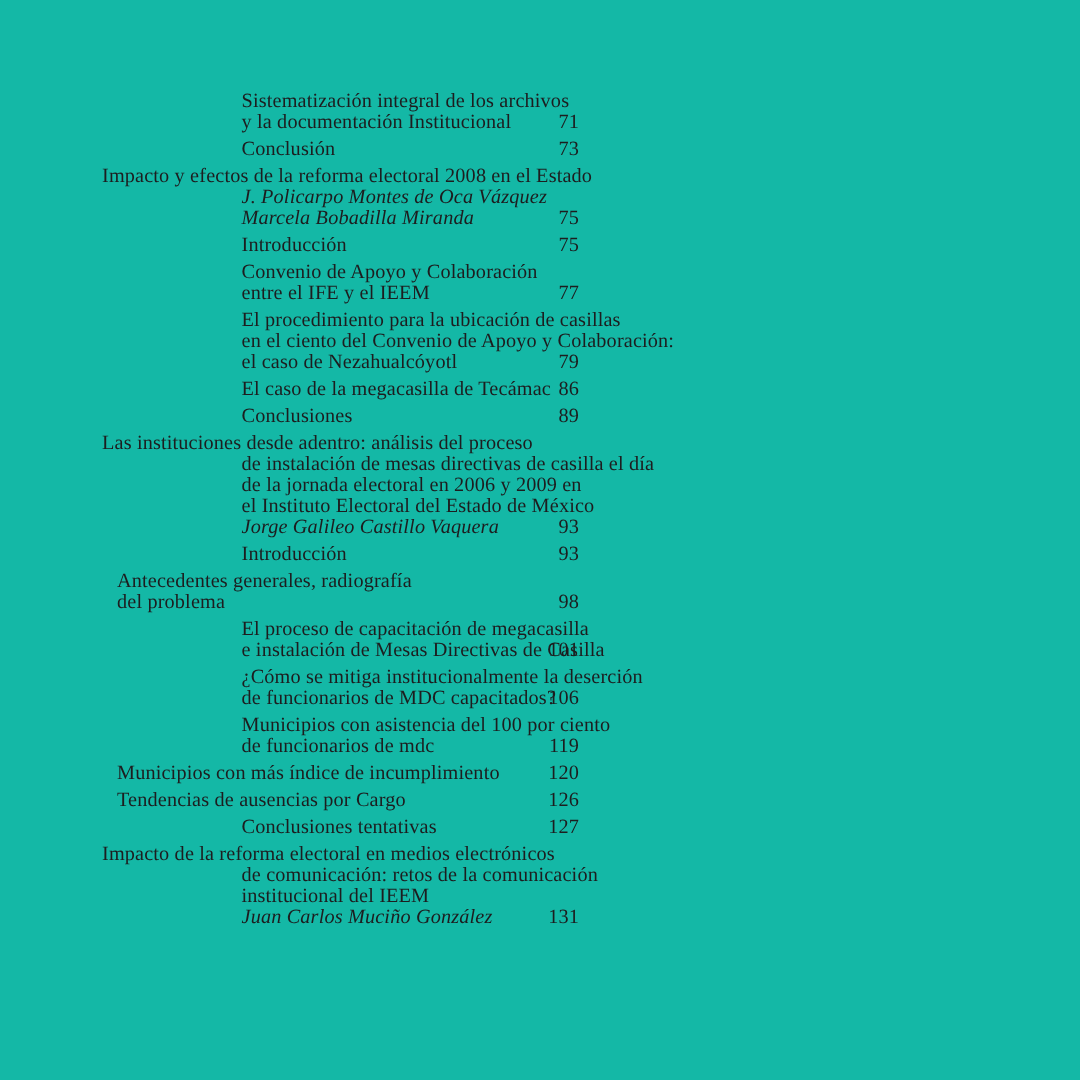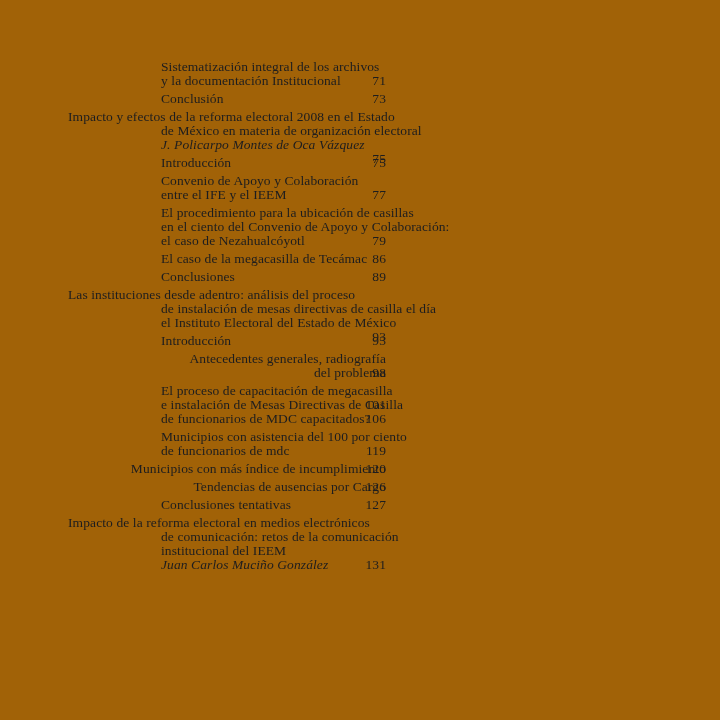--- a/index.html
+++ b/index.html
@@ -10,76 +10,77 @@
     width: 720px;
     height: 720px;
     background: #fdfdfb;
     overflow: hidden;
     position: relative;
     font-family: "Liberation Serif", serif;
   }
   .page {
     position: absolute;
     inset: 0;
-    background: #a16207;
+    background: #14b8a6;
   }
   .toc {
     position: absolute;
     left: 0;
     top: 60px;
     width: 386px;
     color: #1d1d1f;
     font-size: 13.5px;
     line-height: 14px;
     letter-spacing: 0.1px;
   }
   .toc-line {
     position: relative;
     white-space: nowrap;
   }
   .toc-line.gap { margin-top: 4px; }
   .indent-0 { padding-left: 68px; }
   .indent-1 { padding-left: 161px; }
-  .indent-2 { padding-left: 78px; text-align: right; }
+  .indent-2 { padding-left: 78px; }
   .toc-text.italic { font-style: italic; text-align: center; }
   .toc-page {
     position: absolute;
     right: 0;
     top: 0;
   }
 </style>
 </head>
 <body>
 
 <div class="page">
   <div class="toc">
       <div class="toc-line indent-1"><span class="toc-text">Sistematización integral de los archivos</span></div>
       <div class="toc-line indent-1"><span class="toc-text">y la documentación Institucional</span><span class="toc-page">71</span></div>
       <div class="toc-line indent-1 gap"><span class="toc-text">Conclusión</span><span class="toc-page">73</span></div>
       <div class="toc-line indent-0 gap"><span class="toc-text">Impacto y efectos de la reforma electoral 2008 en el Estado</span></div>
-      <div class="toc-line indent-1"><span class="toc-text">de México en materia de organización electoral</span></div>
       <div class="toc-line indent-1"><span class="toc-text italic">J. Policarpo Montes de Oca Vázquez</span></div>
-      <div class="toc-line indent-1"><span class="toc-page">75</span></div>
+      <div class="toc-line indent-1"><span class="toc-text italic">Marcela Bobadilla Miranda</span><span class="toc-page">75</span></div>
       <div class="toc-line indent-1 gap"><span class="toc-text">Introducción</span><span class="toc-page">75</span></div>
       <div class="toc-line indent-1 gap"><span class="toc-text">Convenio de Apoyo y Colaboración</span></div>
       <div class="toc-line indent-1"><span class="toc-text">entre el IFE y el IEEM</span><span class="toc-page">77</span></div>
       <div class="toc-line indent-1 gap"><span class="toc-text">El procedimiento para la ubicación de casillas</span></div>
       <div class="toc-line indent-1"><span class="toc-text">en el ciento del Convenio de Apoyo y Colaboración:</span></div>
       <div class="toc-line indent-1"><span class="toc-text">el caso de Nezahualcóyotl</span><span class="toc-page">79</span></div>
       <div class="toc-line indent-1 gap"><span class="toc-text">El caso de la megacasilla de Tecámac</span><span class="toc-page">86</span></div>
       <div class="toc-line indent-1 gap"><span class="toc-text">Conclusiones</span><span class="toc-page">89</span></div>
       <div class="toc-line indent-0 gap"><span class="toc-text">Las instituciones desde adentro: análisis del proceso</span></div>
       <div class="toc-line indent-1"><span class="toc-text">de instalación de mesas directivas de casilla el día</span></div>
+      <div class="toc-line indent-1"><span class="toc-text">de la jornada electoral en 2006 y 2009 en</span></div>
       <div class="toc-line indent-1"><span class="toc-text">el Instituto Electoral del Estado de México</span></div>
-      <div class="toc-line indent-1"><span class="toc-page">93</span></div>
+      <div class="toc-line indent-1"><span class="toc-text italic">Jorge Galileo Castillo Vaquera</span><span class="toc-page">93</span></div>
       <div class="toc-line indent-1 gap"><span class="toc-text">Introducción</span><span class="toc-page">93</span></div>
       <div class="toc-line indent-2 gap"><span class="toc-text">Antecedentes generales, radiografía</span></div>
       <div class="toc-line indent-2"><span class="toc-text">del problema</span><span class="toc-page">98</span></div>
       <div class="toc-line indent-1 gap"><span class="toc-text">El proceso de capacitación de megacasilla</span></div>
       <div class="toc-line indent-1"><span class="toc-text">e instalación de Mesas Directivas de Casilla</span><span class="toc-page">101</span></div>
+      <div class="toc-line indent-1 gap"><span class="toc-text">¿Cómo se mitiga institucionalmente la deserción</span></div>
       <div class="toc-line indent-1"><span class="toc-text">de funcionarios de MDC capacitados?</span><span class="toc-page">106</span></div>
       <div class="toc-line indent-1 gap"><span class="toc-text">Municipios con asistencia del 100 por ciento</span></div>
       <div class="toc-line indent-1"><span class="toc-text">de funcionarios de mdc</span><span class="toc-page">119</span></div>
       <div class="toc-line indent-2 gap"><span class="toc-text">Municipios con más índice de incumplimiento</span><span class="toc-page">120</span></div>
       <div class="toc-line indent-2 gap"><span class="toc-text">Tendencias de ausencias por Cargo</span><span class="toc-page">126</span></div>
       <div class="toc-line indent-1 gap"><span class="toc-text">Conclusiones tentativas</span><span class="toc-page">127</span></div>
       <div class="toc-line indent-0 gap"><span class="toc-text">Impacto de la reforma electoral en medios electrónicos</span></div>
       <div class="toc-line indent-1"><span class="toc-text">de comunicación: retos de la comunicación</span></div>
       <div class="toc-line indent-1"><span class="toc-text">institucional del IEEM</span></div>
       <div class="toc-line indent-1"><span class="toc-text italic">Juan Carlos Muciño González</span><span class="toc-page">131</span></div>

